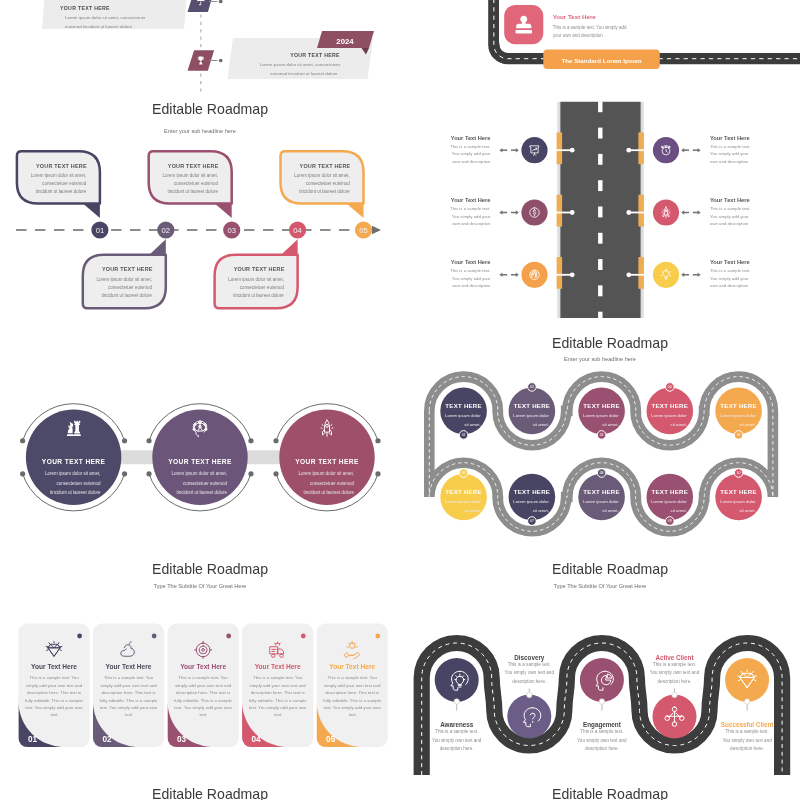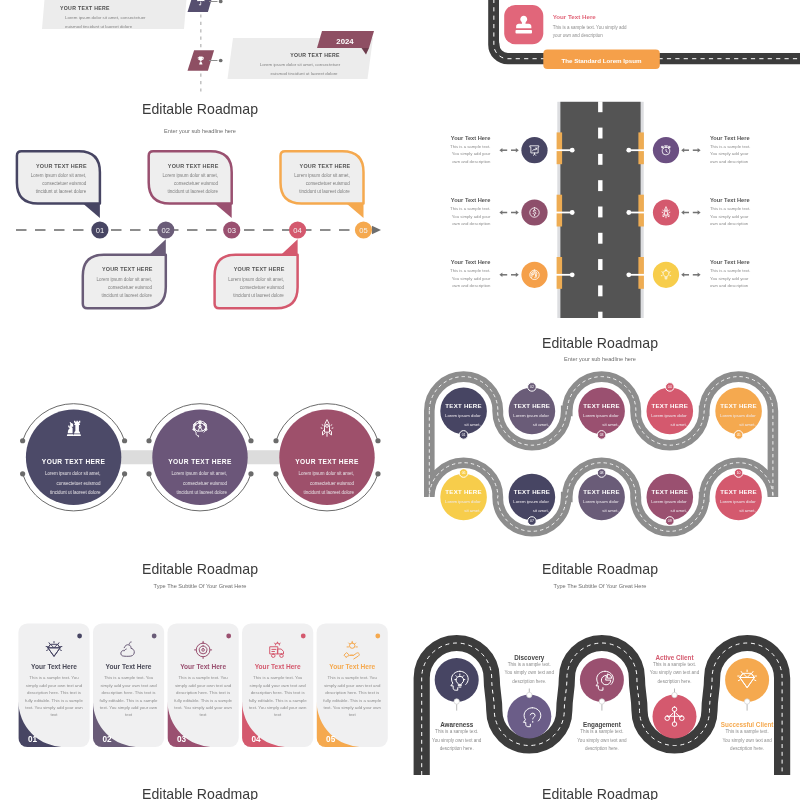--- a/index.html
+++ b/index.html
@@ -1,19 +1,19 @@
 <!DOCTYPE html>
 <html><head>
 <meta charset="utf-8">
 <title>Editable Roadmap</title>
 <style>
   html,body{margin:0;padding:0;}
   body{width:800px;height:800px;background:#ffffff;font-family:"Liberation Sans",sans-serif;overflow:hidden;position:relative;}
   .panel{position:absolute;}
-  .ttl{position:absolute;font-size:14.1px;font-weight:400;color:#3a3a3a;text-align:center;white-space:nowrap;left:0;width:100%;}
+  .ttl{position:absolute;font-size:14.1px;font-weight:400;color:#3a3a3a;text-align:center;white-space:nowrap;left:10px;width:100%;}
   .sub{position:absolute;font-size:5.6px;font-weight:400;color:#6d6d6d;text-align:center;white-space:nowrap;left:0;width:100%;}
   svg{display:block;}
   text{font-family:"Liberation Sans",sans-serif;}
 </style>
 </head>
 <body>
 
 <div class="panel" id="p1" style="left:0;top:-140px;width:400px;height:240px;">
   <svg id="p1svg" width="400" height="240" viewBox="0 0 400 240">
       <line x1="200.8" y1="110" x2="200.8" y2="235" stroke="#bdbdbd" stroke-width="1.4" stroke-dasharray="3.2 4.2"></line>

